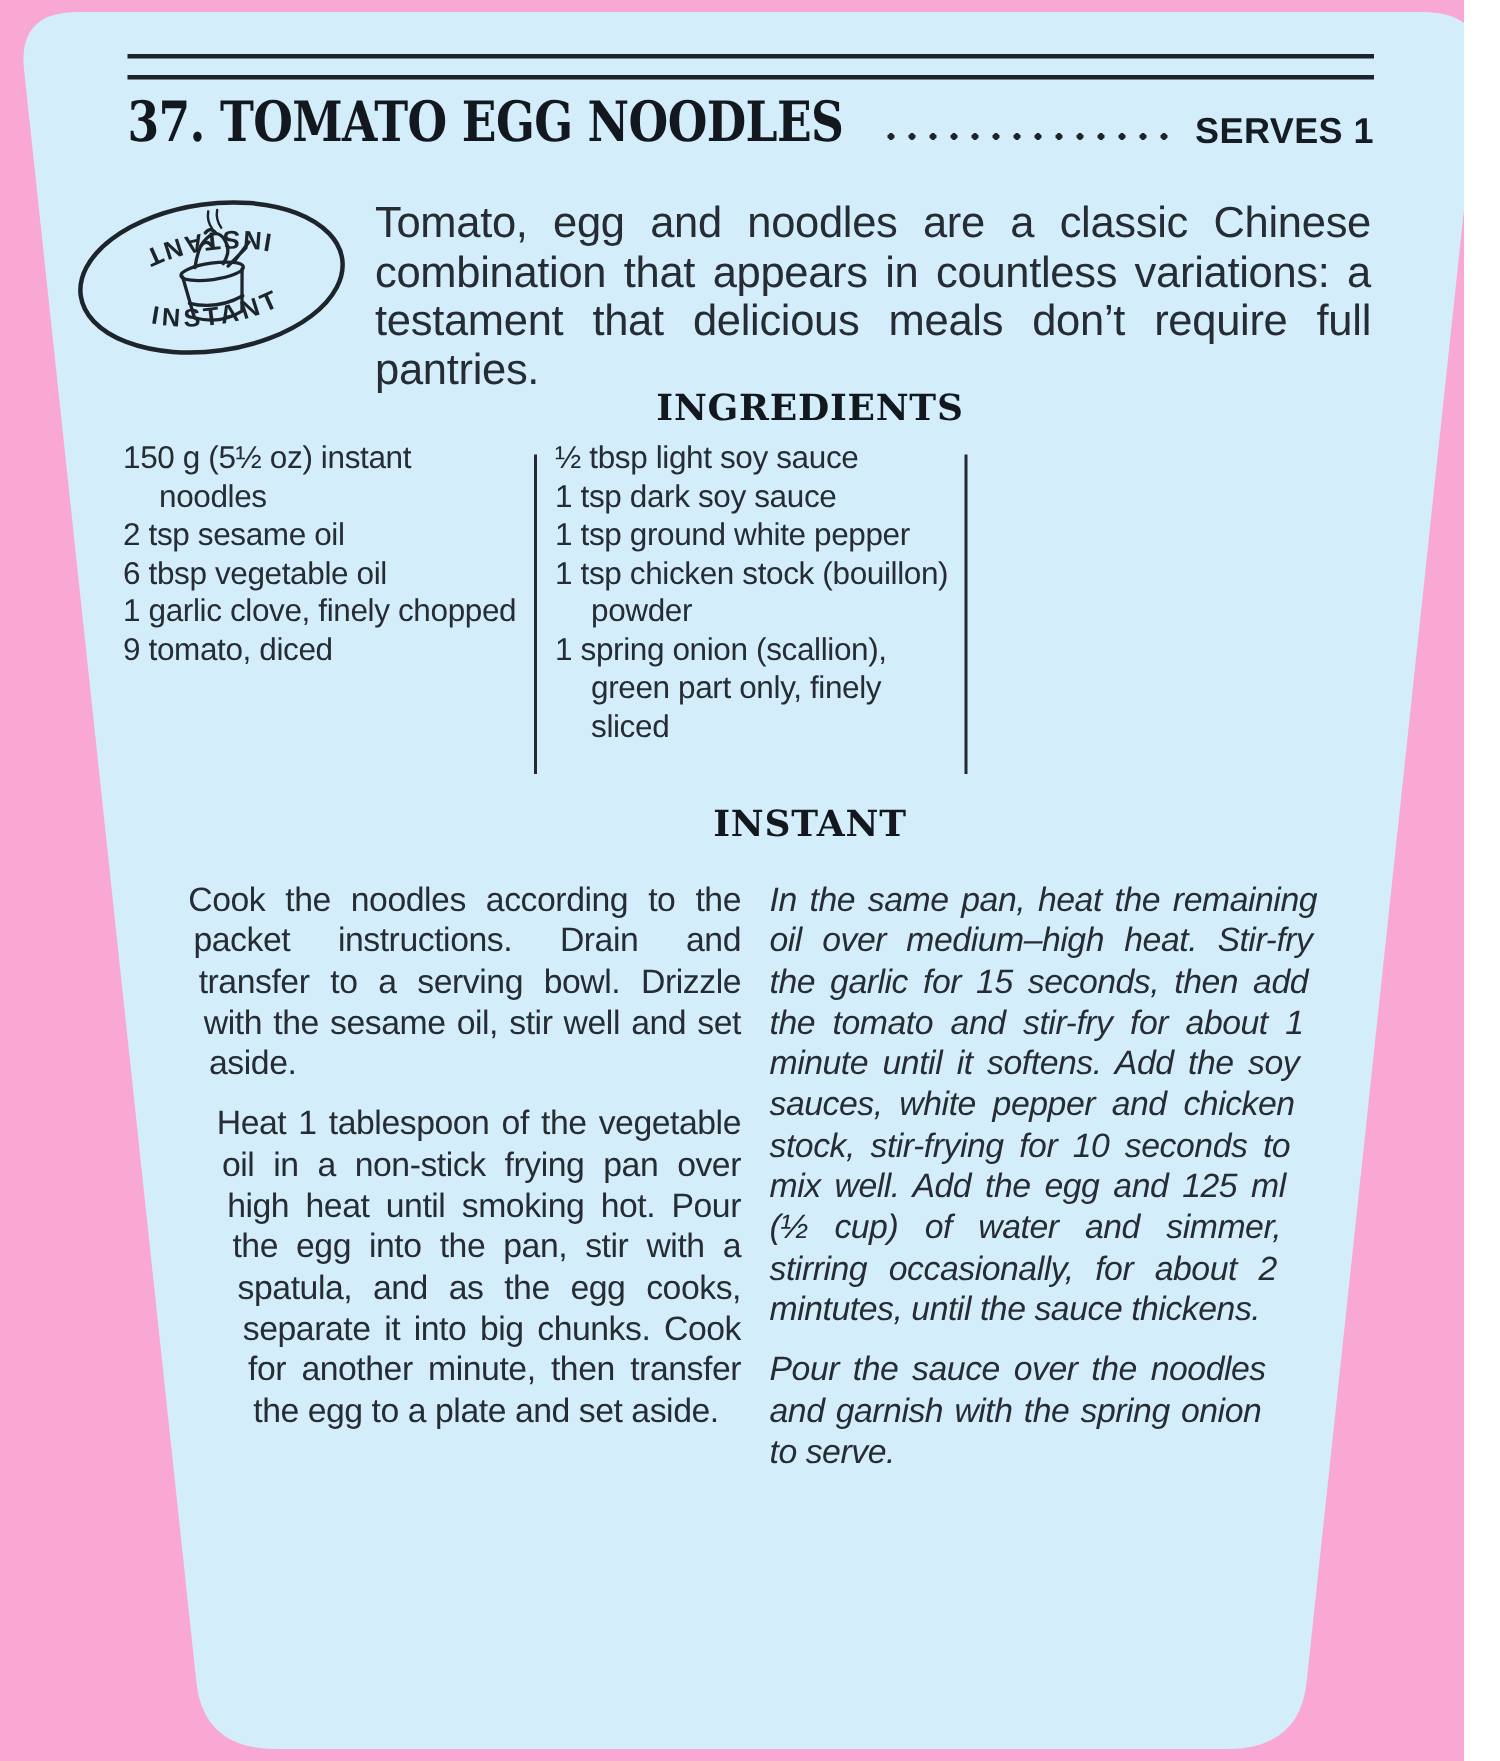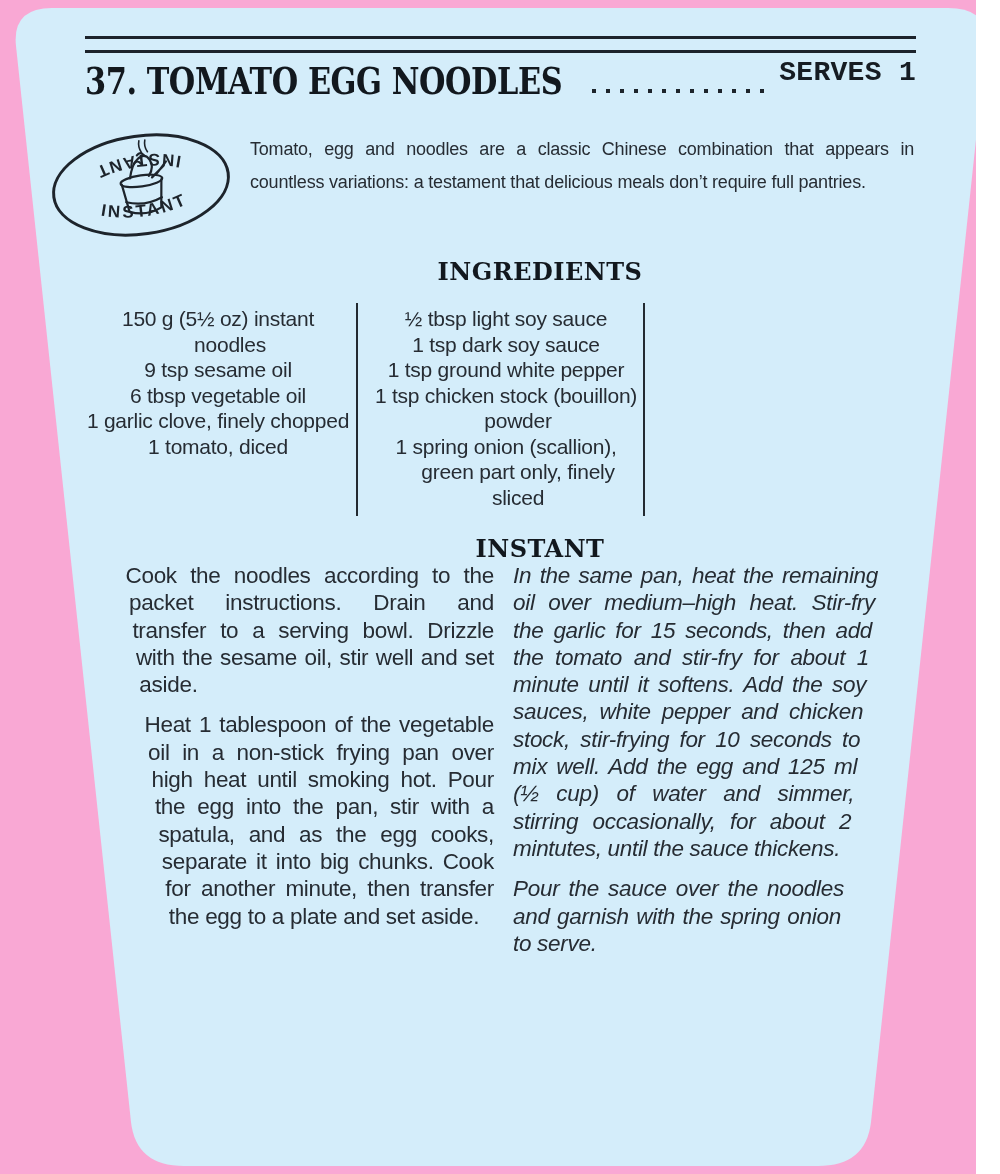--- a/index.html
+++ b/index.html
@@ -14,51 +14,51 @@
   
   .title-row{position:absolute;left:85px;top:58px;width:831px;height:42px;
              display:flex;align-items:flex-end;}
   .title-wrap{width:498px;overflow:visible;}
   .page-title{font-family:"DejaVu Serif",serif;font-weight:700;font-size:37px;line-height:1;
               color:#12181e;letter-spacing:-0.5px;white-space:nowrap;
               transform:scaleX(0.82);transform-origin:0 100%;margin:0;}
   .leader{flex:1;height:6px;margin:0 10px 6px 4px;
           background-image:radial-gradient(circle 2.4px at 7px 3px,#1d242b 97%,transparent 100%);
           background-size:14px 6px;background-repeat:repeat-x;}
-  .serves{font-weight:700;font-size:28px;line-height:1;letter-spacing:0.3px;
-          color:#161c23;margin-bottom:13px;white-space:nowrap;font-family:Liberation Mono, monospace;}
+  .serves{font-weight:700;font-size:24px;line-height:1;letter-spacing:0.3px;
+          color:#161c23;margin-bottom:0;white-space:nowrap;}
 
   
   .badge{position:absolute;left:45px;top:125px;width:192px;height:120px;}
   .badge text{font-family:"Liberation Sans",sans-serif;font-weight:700;fill:#1d242b;}
 
   
   .intro{position:absolute;left:250px;top:133px;width:664px;margin:0;
-         font-size:18px;line-height:32.5px;text-align:justify;letter-spacing:-0.2px;color:#262c33;}
+         font-size:29px;line-height:32.5px;text-align:justify;letter-spacing:-0.2px;color:#262c33;}
 
   
   .section-heading{position:absolute;left:0;width:1000px;margin:0;text-align:center;
                    font-family:"DejaVu Serif",serif;font-weight:700;font-size:24px;
                    letter-spacing:0.5px;color:#12181e;padding-left:40px;}
   .h-ingredients{top:257px;}
   .h-method{top:534px;}
 
   
-  .ing-col{position:absolute;top:306px;width:272px;text-align:center;}
+  .ing-col{position:absolute;top:293px;width:272px;}
   .ing-col1{left:82px;}
   .ing-col2{left:370px;}
   .ing-list{list-style:none;margin:0;padding:0;}
   .ing-list li{font-size:21px;line-height:25.5px;letter-spacing:-0.25px;
                white-space:pre-line;padding-left:24px;text-indent:-24px;color:#262c33;}
   .vline{position:absolute;top:303px;width:2px;height:213px;background:#232a31;}
   .vline1{left:356px;}
   .vline2{left:643px;}
 
   
-  .met-col{position:absolute;top:562px;}
+  .met-col{position:absolute;top:586px;}
   .met-col1{left:122px;width:372px;}
   .met-col2{left:513px;width:368px;font-style:italic;}
   .met-col p{font-size:22.5px;line-height:27.3px;text-align:justify;
              letter-spacing:-0.3px;margin:0 0 13px;color:#262c33;}
   .slant{content:"";}
   .slant-l{float:left;width:56px;height:440px;
            shape-outside:polygon(0 0,100% 100%,0 100%);}
   .slant-r{float:right;width:48px;height:440px;
            shape-outside:polygon(100% 0,100% 100%,0 100%);}
 </style>
@@ -107,24 +107,24 @@
   </svg>
 
   <p class="intro">Tomato, egg and noodles are a classic Chinese combination that appears in countless variations: a testament that delicious meals don’t require full pantries.</p>
 
   <h2 class="section-heading h-ingredients">INGREDIENTS</h2>
 
   <div class="ing-col ing-col1">
     <ul class="ing-list">
       <li>150 g (5½ oz) instant
 noodles</li>
-      <li>9 tsp sesame oil</li>
+      <li>2 tsp sesame oil</li>
       <li>6 tbsp vegetable oil</li>
       <li>1 garlic clove, finely chopped</li>
-      <li>1 tomato, diced</li>
+      <li>9 tomato, diced</li>
     </ul>
   </div>
 
   <div class="vline vline1"></div>
   <div class="vline vline2"></div>
 
   <div class="ing-col ing-col2">
     <ul class="ing-list">
       <li>½ tbsp light soy sauce</li>
       <li>1 tsp dark soy sauce</li>

